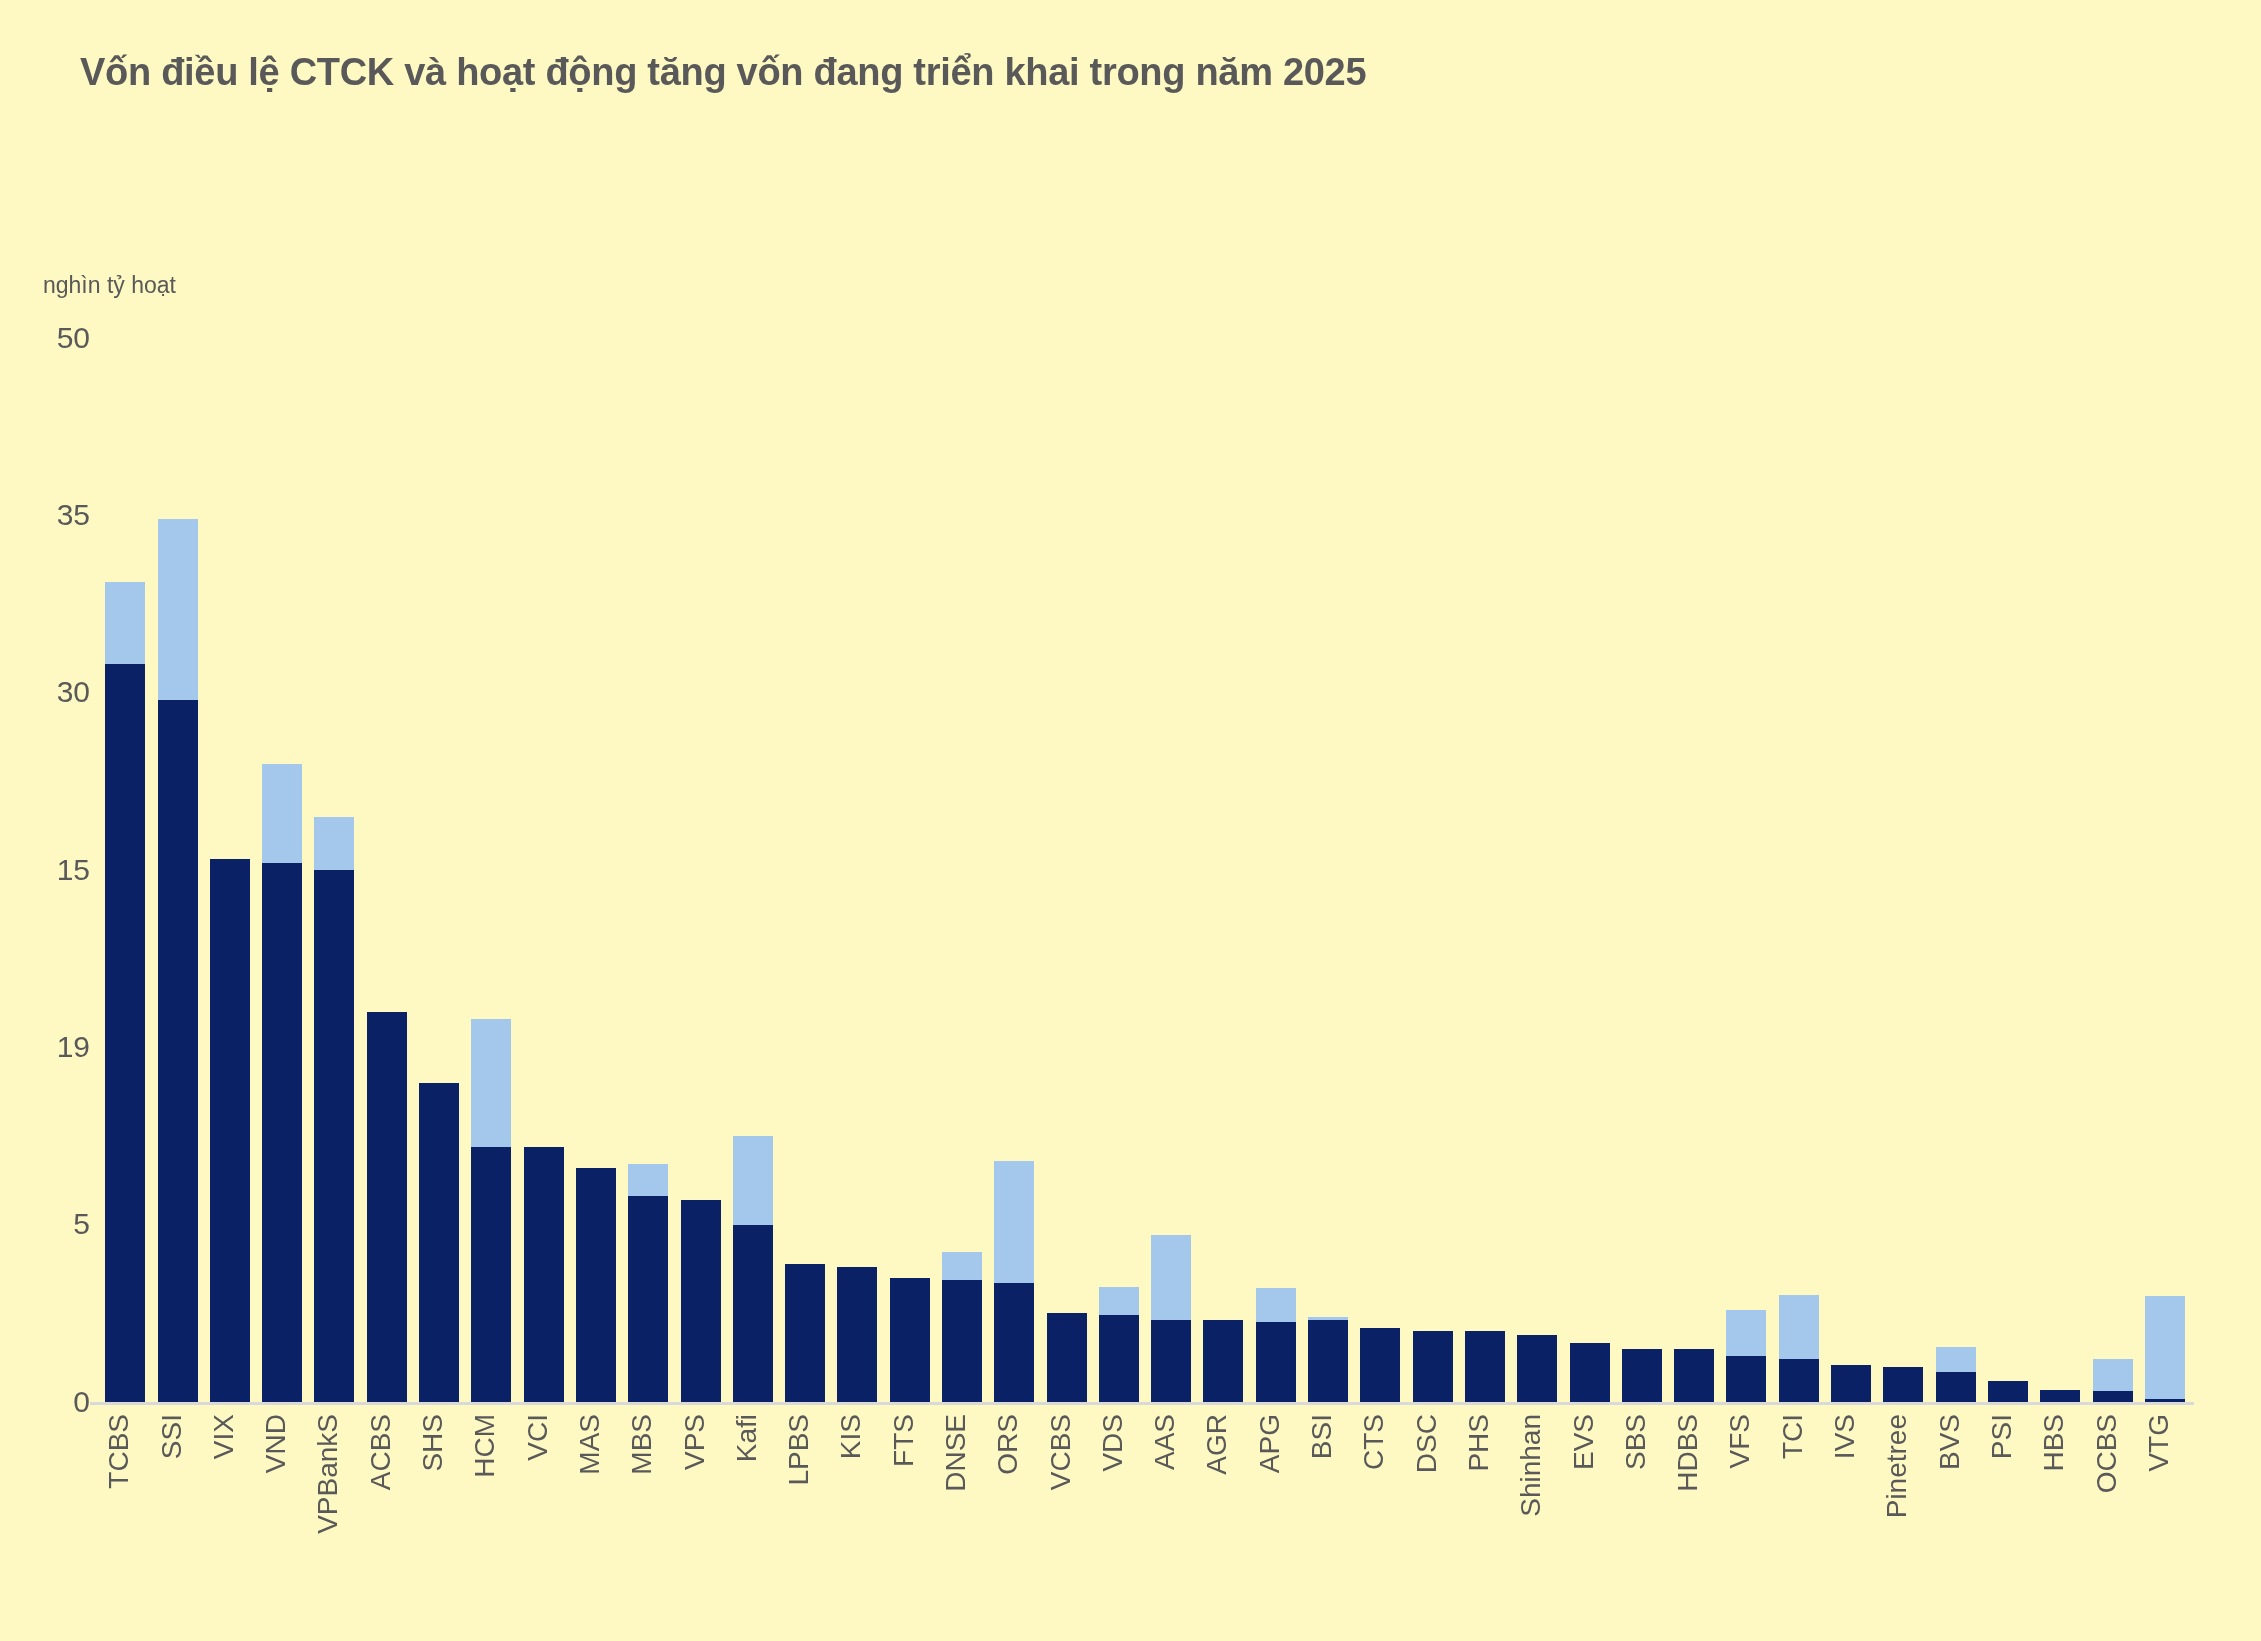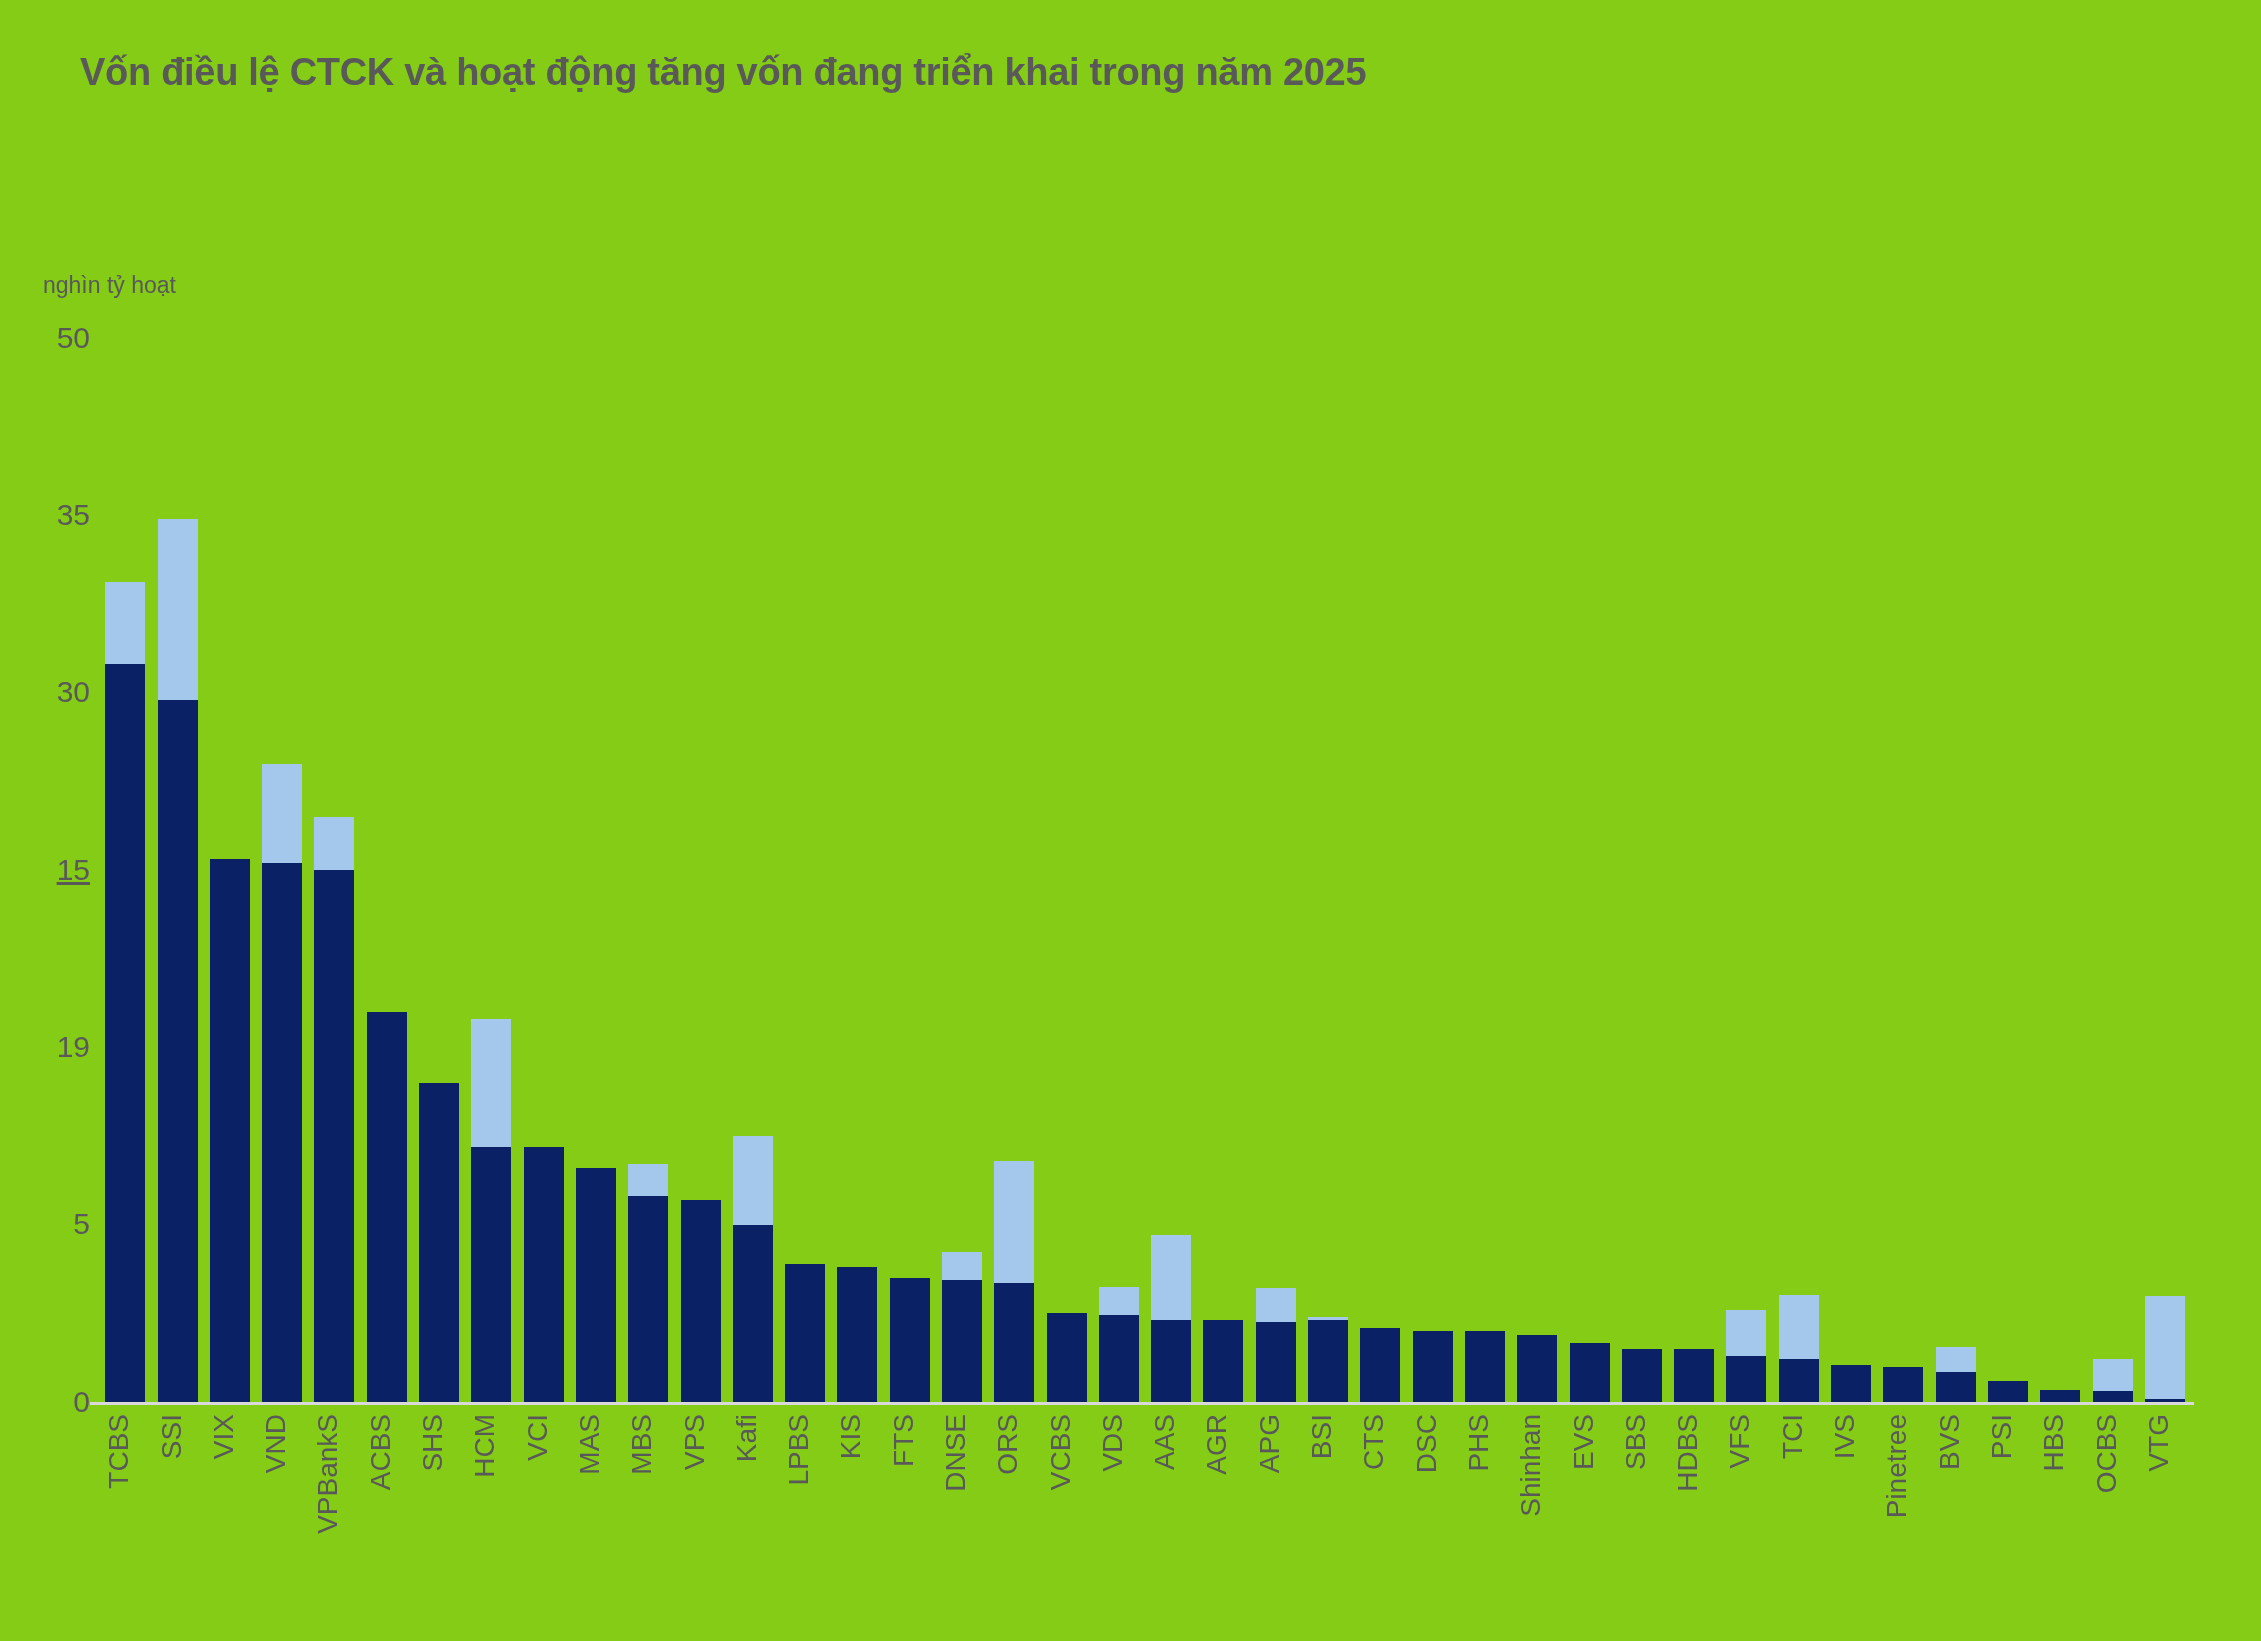--- a/index.html
+++ b/index.html
@@ -11,21 +11,21 @@
     width: 2261px;
     height: 1642px;
     font-family: "Liberation Sans", sans-serif;
     color: #595959;
     overflow: hidden;
   }
   .page {
     position: relative;
     width: 2261px;
     height: 1642px;
-    background: #84cc16;
+    background: #fef9c3;
   }
 
   
   .chart-title {
     position: absolute;
     left: 80px;
     top: 51px;
     font-size: 38px;
     font-weight: bold;
     color: #595959;
@@ -152,21 +152,21 @@
   <div class="chart-title">Vốn điều lệ CTCK và hoạt động tăng vốn đang triển khai trong năm 2025</div>
 
 
   <div class="axis-unit">nghìn tỷ hoạt</div>
 
   <div class="plot-wrap">
     <div class="y-axis" id="y-axis">
         <div class="y-tick" style="top: 1402px;">0</div>
         <div class="y-tick" style="top: 1224px;">5</div>
         <div class="y-tick" style="top: 1047px;">19</div>
-        <div class="y-tick" style="top: 870px; text-decoration: underline;">15</div>
+        <div class="y-tick" style="top: 870px;">15</div>
         <div class="y-tick" style="top: 692px;">30</div>
         <div class="y-tick" style="top: 515px;">35</div>
         <div class="y-tick" style="top: 338px;">50</div>
       </div>
     <div class="baseline"></div>
     <div class="bars" id="bars">
         <div class="bar-col" style="left: 6.3px; width: 40px;">
           <div class="seg-plan" style="height: 82px; background: rgb(163, 200, 236);"></div>
           <div class="seg-cap" style="height: 738px; background: rgb(10, 34, 101);"></div>
         </div>

